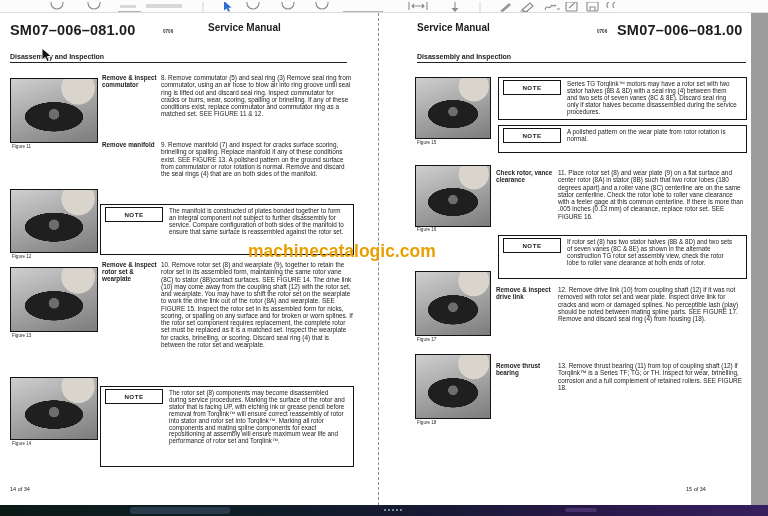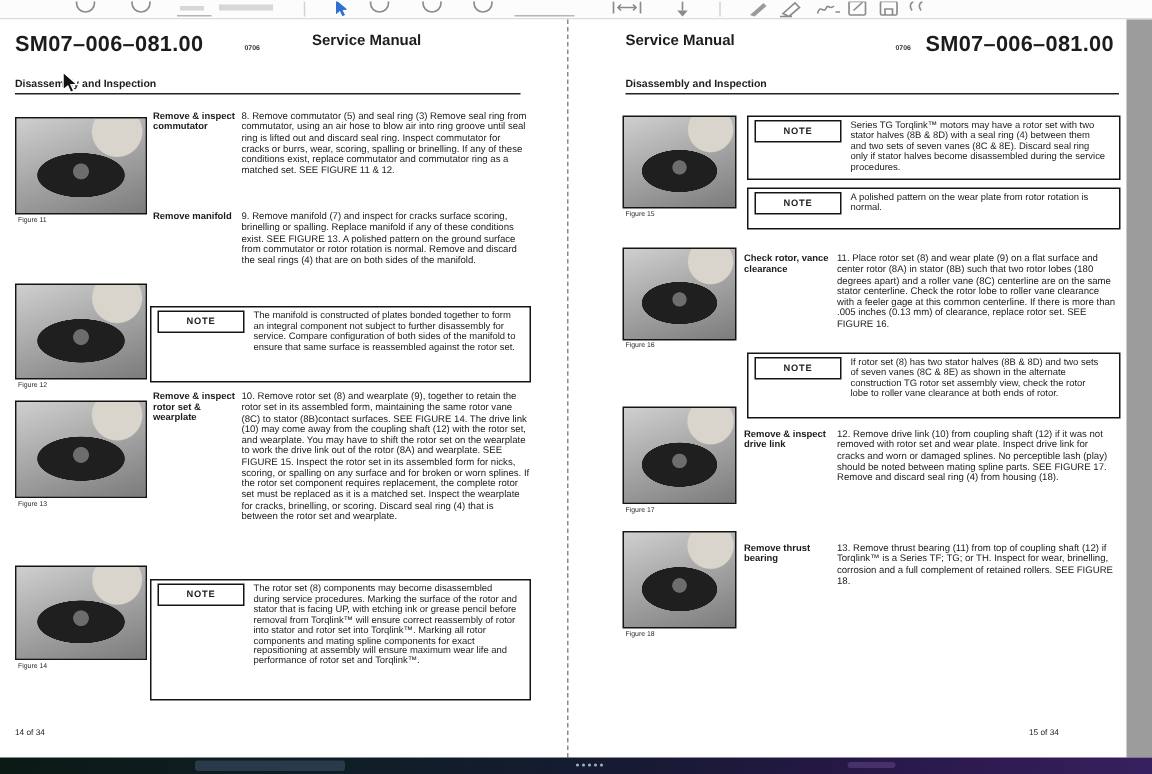--- a/index.html
+++ b/index.html
@@ -164,20 +164,21 @@
       <div class="notebox" style="left:120px;top:222px;width:247px;height:42px">
         <div class="note-tag">NOTE</div>
         <div class="note-text" style="width:170px">If rotor set (8) has two stator halves (8B &amp; 8D) and two sets of seven vanes (8C &amp; 8E) as shown in the alternate construction TG rotor set assembly view, check the rotor lobe to roller vane clearance at both ends of rotor.</div>
       </div>
 
       <div class="pagenum" style="left:308px;top:473px">15 of 34</div>
     </div>
 
     <div class="divider" style="top:0;height:492px"></div>
 
+    <div class="watermark" style="top:228px">machinecatalogic.com</div>
 
     <svg class="cursor" style="left:41px;top:35px" width="14" height="16" viewBox="0 0 14 16">
       <path d="M1 0 L1 12 L4.2 9.4 L6 13.6 L8.3 12.6 L6.4 8.6 L10.4 8.3 Z" fill="#111" stroke="#fff" stroke-width="1"></path>
     </svg>
   </div>
 
   <div class="scrollbar"></div>
 
   <div class="taskbar">
     <div class="task-pill"></div>

